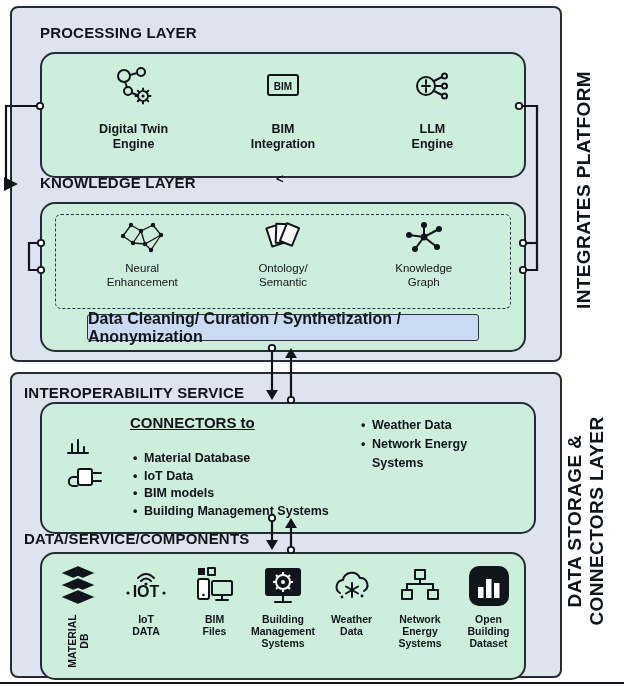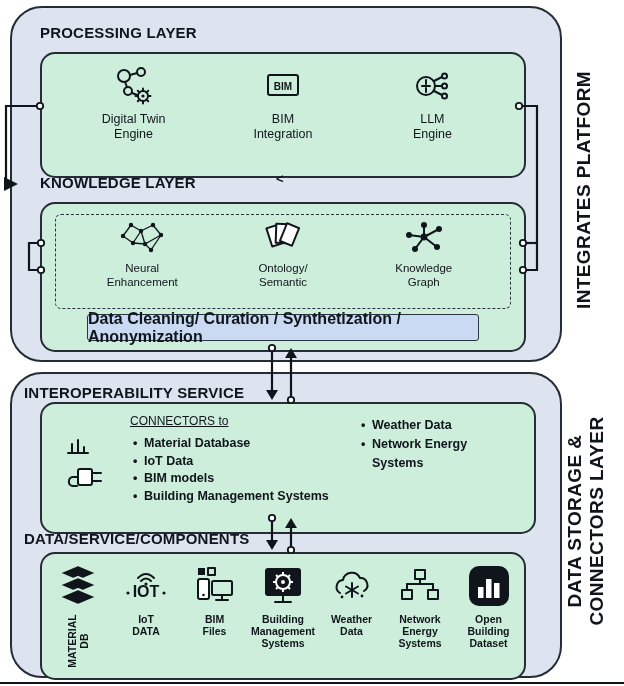--- a/index.html
+++ b/index.html
@@ -1,50 +1,50 @@
 <!DOCTYPE html>
 <html style="--outer_fill: #dde4ef; --green_fill: #cdeedb; --bar_fill: #c9daf2; --ink: #10151c;"><head>
 <meta charset="utf-8">
 <style>
   html,body{margin:0;padding:0}
   body{width:624px;height:686px;position:relative;overflow:hidden;background:#fff;
        font-family:"Liberation Sans",sans-serif;color:var(--ink,#10151c)}
 
   .outer{position:absolute;left:10px;width:548px;background:var(--outer_fill,#dde4ef);
-         border:2.5px solid #252c36;border-radius:32px}
+         border:2.5px solid #252c36;border-radius:8px}
   #outer-top{top:6px;height:352px}
   #outer-bottom{top:372px;height:302px}
 
   .green{position:absolute;background:var(--green_fill,#cdeedb);border:2.2px solid #252c36;border-radius:15px}
 
   .title{position:absolute;font-size:15px;font-weight:bold;letter-spacing:.2px;white-space:nowrap}
   .ml{white-space:pre-line;text-align:center}
 
   
   #proc-box{left:28px;top:44px;width:482px;height:112px;display:flex;justify-content:space-evenly;align-items:flex-start;padding-top:10px}
   .pitem{display:flex;flex-direction:column;align-items:center;width:24%}
   .icn{height:44px;display:flex;align-items:center;justify-content:center}
-  .plabel{font-size:12.5px;font-weight:normal;margin-top:4px;line-height:1.2}
+  .plabel{font-size:12.5px;font-weight:bold;margin-top:14px;line-height:1.2}
 
   
   #know-box{left:28px;top:194px;width:482px;height:146px}
   #dashed{position:absolute;left:13px;top:10px;width:454px;height:93px;border:1.6px dashed #2a3340;
           border-radius:6px;display:flex;justify-content:space-evenly;align-items:flex-start}
   .kitem{display:flex;flex-direction:column;align-items:center;width:24%}
   .klabel{font-size:11.5px;margin-top:3px;line-height:1.2}
   #pipeline-bar{position:absolute;left:45px;top:110px;width:390px;height:25px;background:var(--bar_fill,#c9daf2);
           border:1.5px solid #2a3340;border-radius:3px;display:flex;align-items:center;justify-content:center;
           font-size:16px;font-weight:bold}
 
   
   #interop-box{left:28px;top:28px;width:482px;height:116px;display:flex;padding:8px 6px 4px 4px}
   #plug-col{width:84px;display:flex;align-items:center;justify-content:center}
   #conn-left{width:228px;padding-top:2px}
   #conn-right{width:160px;padding-top:4px}
-  .conn-head{font-size:12px;font-weight:normal;text-decoration:underline;margin-bottom:7px}
+  .conn-head{font-size:15px;font-weight:bold;text-decoration:underline;margin-bottom:19px}
   .blt{position:relative;padding-left:14px;font-size:12.5px;font-weight:bold;line-height:17.5px}
   .blt::before{content:"\2022";position:absolute;left:3px}
   #conn-right .blt{line-height:19px}
 
   
   #data-box{left:28px;top:178px;width:482px;height:116px;display:flex;justify-content:space-evenly;align-items:flex-start;padding-top:8px}
   .ditem{display:flex;flex-direction:column;width:66px}
   .dicn{height:48px;display:flex;align-items:center;justify-content:center}
   .dlabel{font-size:10.5px;font-weight:bold;line-height:1.15;margin-top:3px}
   .rotwrap{height:62px;width:66px;display:flex;align-items:center;justify-content:center}

